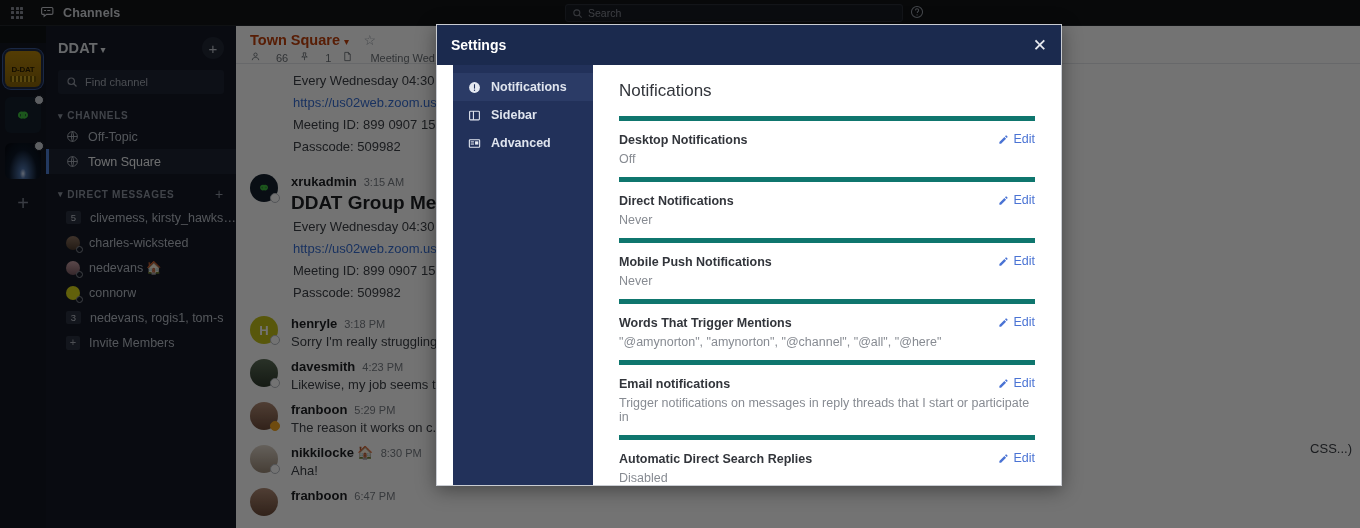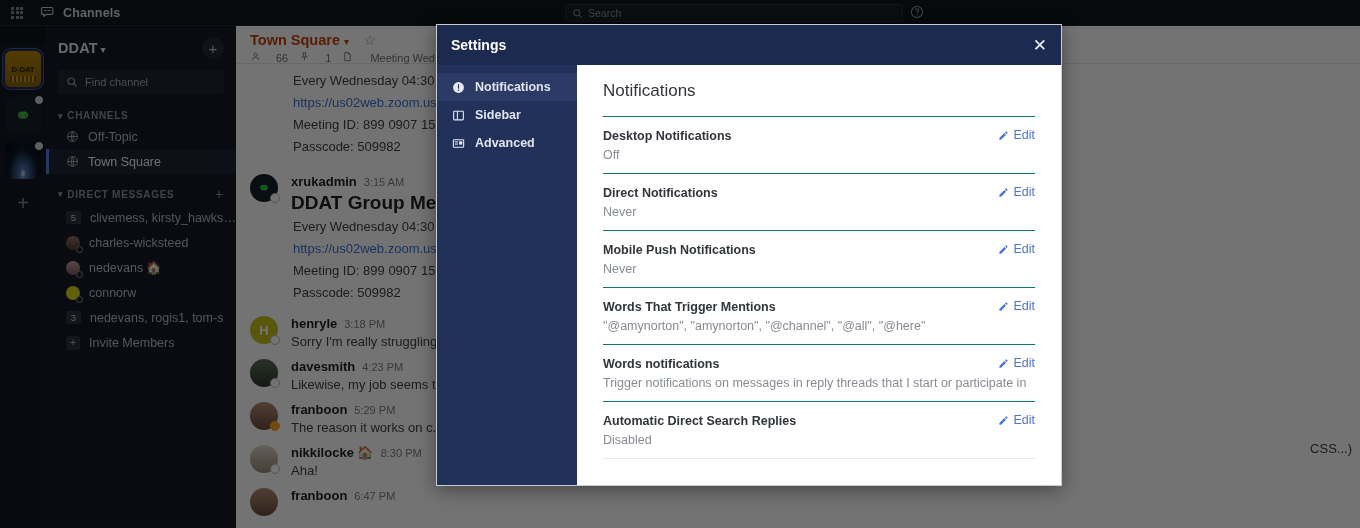--- a/index.html
+++ b/index.html
@@ -156,29 +156,29 @@
     box-shadow: 0 4px 18px rgba(0,0,0,.4);
     display: flex; flex-direction: column;
     border: 1px solid #c9ccd2;
   }
   .modal-head {
     height: 40px; background: #1b2a4e; display: flex; align-items: center;
     padding: 0 14px; flex: 0 0 40px;
   }
   .modal-title { color: #fff; font-size: 14px; font-weight: 700; }
   .modal-close { margin-left: auto; color: #e7eaf0; font-size: 17px; line-height: 1; cursor: pointer; }
-  .modal-body { flex: 1; display: flex; min-height: 0; }
+  .modal-body { flex: 1; display: flex; min-height: 0; padding-left: 16px; }
   .modal-nav { width: 140px; background: #22315a; padding-top: 8px; flex: 0 0 140px; }
   .nav-item { display: flex; align-items: center; height: 28px; padding-left: 13px;
     color: #dfe4ee; font-size: 12.5px; font-weight: 600; cursor: pointer; }
   .nav-item.active { background: #2b3b66; }
   .nav-item .nic { width: 16px; margin-right: 9px; display: flex; align-items: center; justify-content: center; color: #e4e8f1; }
   .modal-main { flex: 1; background: #fff; padding: 16px 26px 0 26px; overflow: hidden; }
   .main-title { font-size: 17px; color: #32353b; font-weight: 400; padding-bottom: 15px; }
-  .setting-row { border-top: 1px solid #0f766e; padding: 12px 0 11px; position: relative; }
+  .setting-row { border-top: 5px solid #0f766e; padding: 12px 0 11px; position: relative; }
   .setting-row:last-child { border-bottom: 1px solid #e8e9ec; }
   .sr-label { font-size: 12.5px; font-weight: 700; color: #32353b; }
   .sr-value { font-size: 12.5px; color: #878b92; margin-top: 5px; }
   .sr-edit { position: absolute; right: 0; top: 11px; display: flex; align-items: center;
     gap: 4px; color: #4a73d4; font-size: 12.5px; cursor: pointer; }
   .sr-edit .pic { display: flex; }
 </style>
 </head>
 <body>
 
@@ -553,21 +553,21 @@
             <span class="pic">
               <svg width="11" height="11" viewBox="0 0 24 24" fill="currentColor">
                   <path d="M3 17.3V21h3.7L17.6 10.1l-3.7-3.7L3 17.3zM20.7 7a1 1 0 0 0 0-1.4l-2.3-2.3a1 1 0 0 0-1.4 0l-1.8 1.8 3.7 3.7L20.7 7z"></path>
                 </svg>
             </span>
             <span>Edit</span>
           </div>
         </div>
 
         <div class="setting-row">
-          <div class="sr-label">Words notifications</div>
+          <div class="sr-label">Email notifications</div>
           <div class="sr-value">Trigger notifications on messages in reply threads that I start or participate in</div>
           <div class="sr-edit">
             <span class="pic">
               <svg width="11" height="11" viewBox="0 0 24 24" fill="currentColor">
                   <path d="M3 17.3V21h3.7L17.6 10.1l-3.7-3.7L3 17.3zM20.7 7a1 1 0 0 0 0-1.4l-2.3-2.3a1 1 0 0 0-1.4 0l-1.8 1.8 3.7 3.7L20.7 7z"></path>
                 </svg>
             </span>
             <span>Edit</span>
           </div>
         </div>

